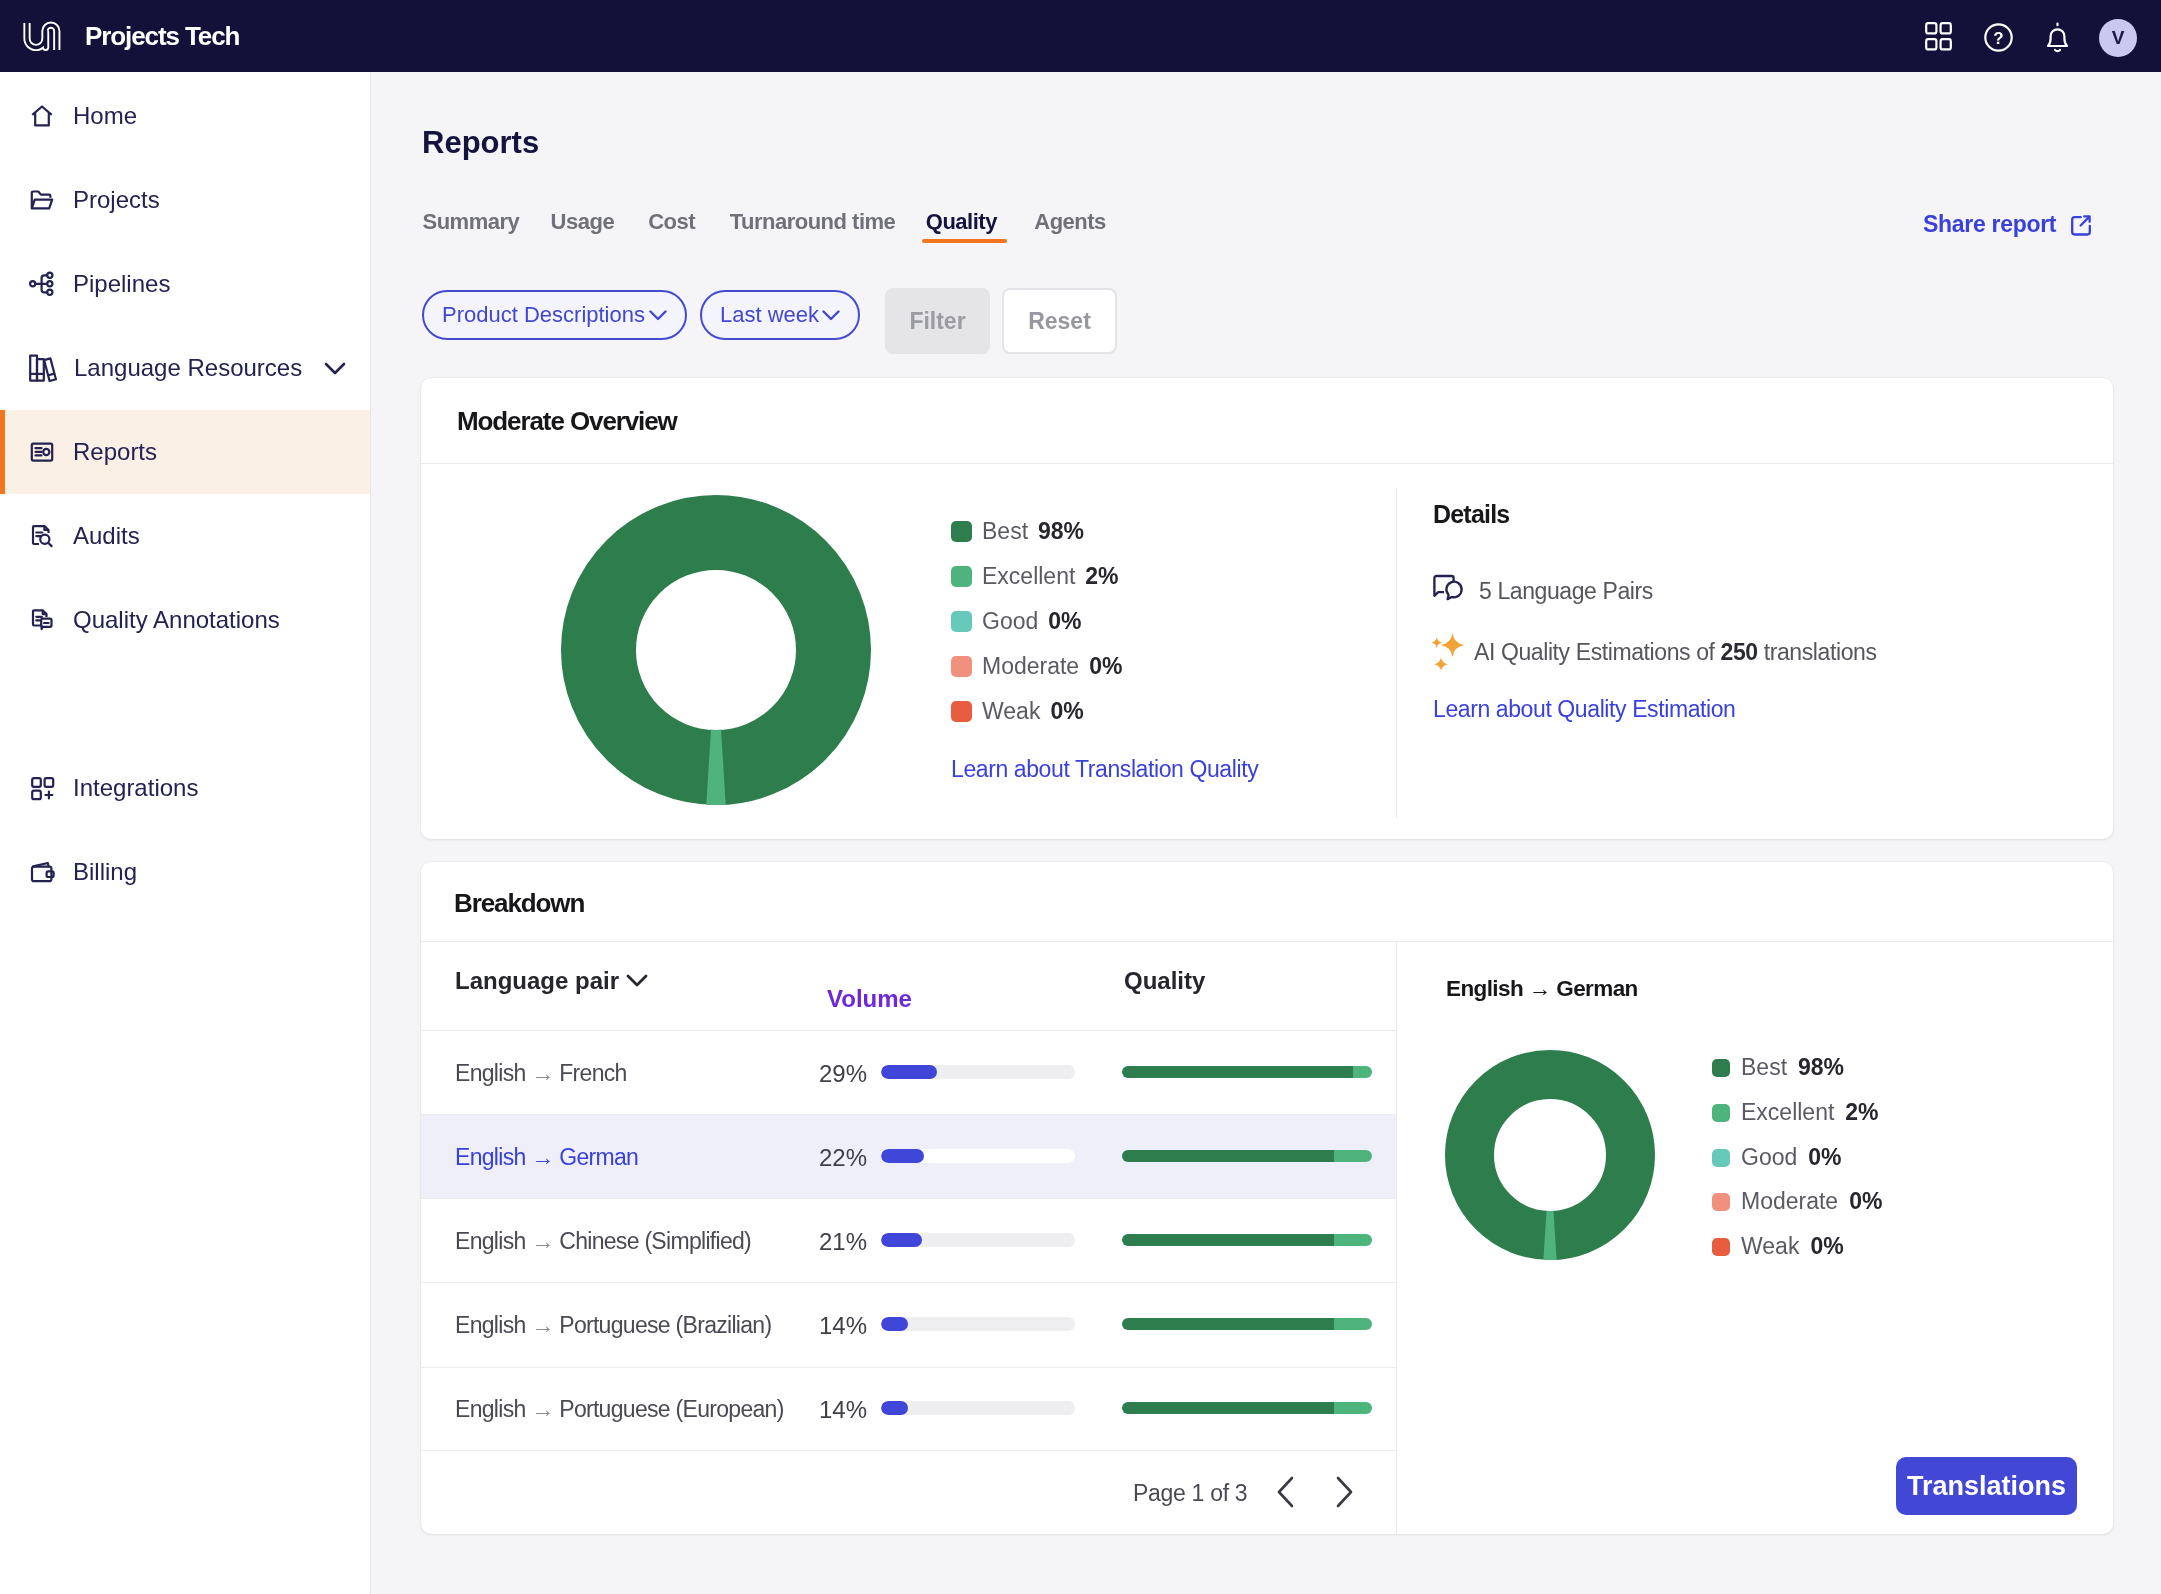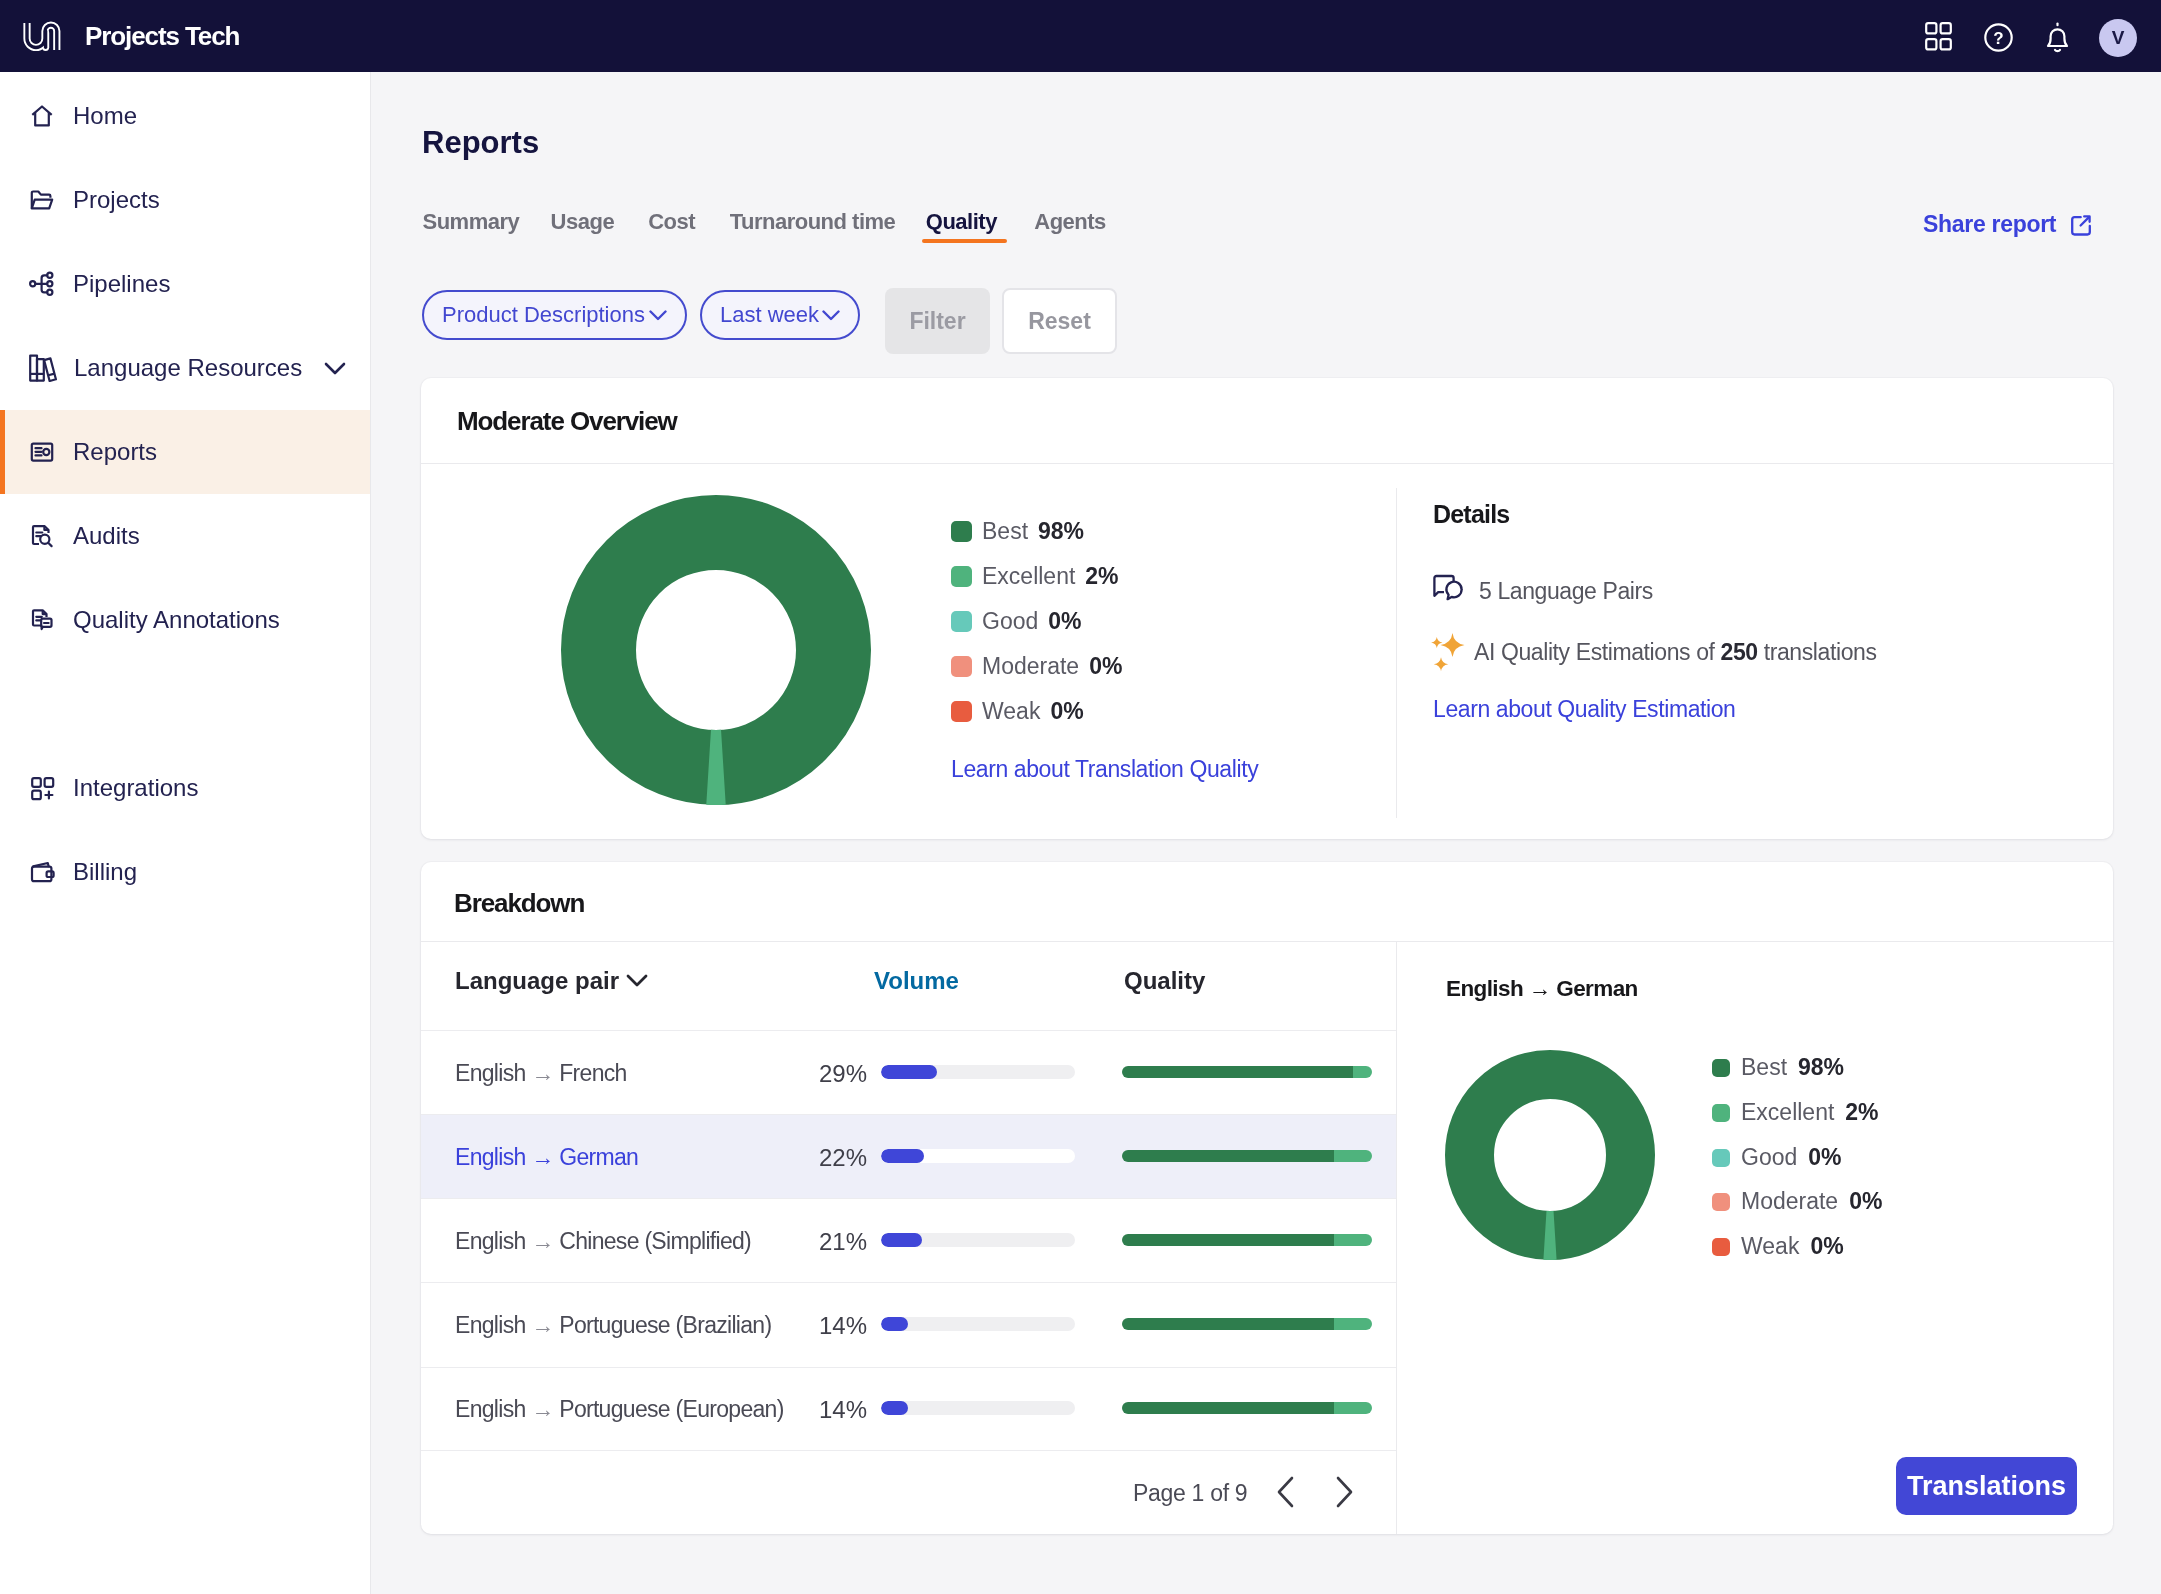--- a/index.html
+++ b/index.html
@@ -264,21 +264,21 @@
     <div class="card-title" style="left:33px; top:25.5px;">Breakdown</div>
     <div class="hdiv" style="top:79px;"></div>
     <div class="vdiv" style="left:975px; top:80px; height:592px;"></div>
 
     <div class="abs" style="left:0; top:252px; width:975px; height:84px; background:#EEEFF9;"></div>
 
     <div class="abs" style="left:34px; top:105px; font-size:24px; font-weight:700; color:#26262E;">Language pair</div>
     <svg class="abs" style="left:205px; top:112px;" width="22" height="13" viewBox="0 0 22 13" fill="none" stroke="#26262E" stroke-width="2.8" stroke-linecap="round" stroke-linejoin="round">
         <path d="M2 2 l9 9 9-9"></path>
       </svg>
-    <div class="abs" style="left:406px; top:105px; font-size:24px; font-weight:700; color:#0369a1;margin-left:47px;">Volume</div>
+    <div class="abs" style="left:406px; top:123px; font-size:24px; font-weight:700; color:#6d28d9;">Volume</div>
     <div class="abs" style="left:703px; top:105px; font-size:24px; font-weight:700; color:#26262E;">Quality</div>
     <div class="rowdiv" style="top:168px;"></div>
 
     <div class="trow-name" style="left:34px; top:198px;">English <span class="arr">→</span> French</div>
     <div class="pct" style="left:376px; top:198px;">29%</div>
     <div class="vtrack" style="left:460px; top:203px;">
         <div class="vfill" style="width:56px;"></div>
       </div>
     <div class="qbar" style="left:701px; top:204px; background:linear-gradient(90deg,#2E7D4D 92.5%,#4FB37D 92.5%);"></div>
     <div class="rowdiv" style="top:252px;"></div>
@@ -308,21 +308,21 @@
     <div class="rowdiv" style="top:505px;"></div>
 
     <div class="trow-name" style="left:34px; top:534px;">English <span class="arr">→</span> Portuguese (European)</div>
     <div class="pct" style="left:376px; top:534px;">14%</div>
     <div class="vtrack" style="left:460px; top:539px;">
         <div class="vfill" style="width:27px;"></div>
       </div>
     <div class="qbar" style="left:701px; top:540px; background:linear-gradient(90deg,#2E7D4D 85%,#4FB37D 85%);"></div>
     <div class="rowdiv" style="top:588px;"></div>
 
-    <div class="abs" style="left:712px; top:618px; font-size:23px; letter-spacing:-0.3px; color:#4A4A55;">Page 1 of 9</div>
+    <div class="abs" style="left:712px; top:618px; font-size:23px; letter-spacing:-0.3px; color:#4A4A55;">Page 1 of 3</div>
     <svg class="abs" style="left:855px; top:614px;" width="19" height="32" viewBox="0 0 19 32" fill="none" stroke="#3A3A44" stroke-width="2.6" stroke-linecap="round" stroke-linejoin="round">
         <path d="M16 2 L3 16 L16 30"></path>
       </svg>
     <svg class="abs" style="left:914px; top:614px;" width="19" height="32" viewBox="0 0 19 32" fill="none" stroke="#3A3A44" stroke-width="2.6" stroke-linecap="round" stroke-linejoin="round">
         <path d="M3 2 L16 16 L3 30"></path>
       </svg>
 
     <div class="abs" style="left:1025px; top:114px; font-size:22.5px; letter-spacing:-0.6px; font-weight:700; color:#17171A;">English <span style="font-weight:400;">→</span> German</div>
     <svg class="abs" style="left:1021px; top:184.5px;" width="216" height="216" viewBox="0 0 216 216">
       <circle cx="108" cy="108" r="80.5" fill="none" stroke="#2E7D4D" stroke-width="49"></circle>

